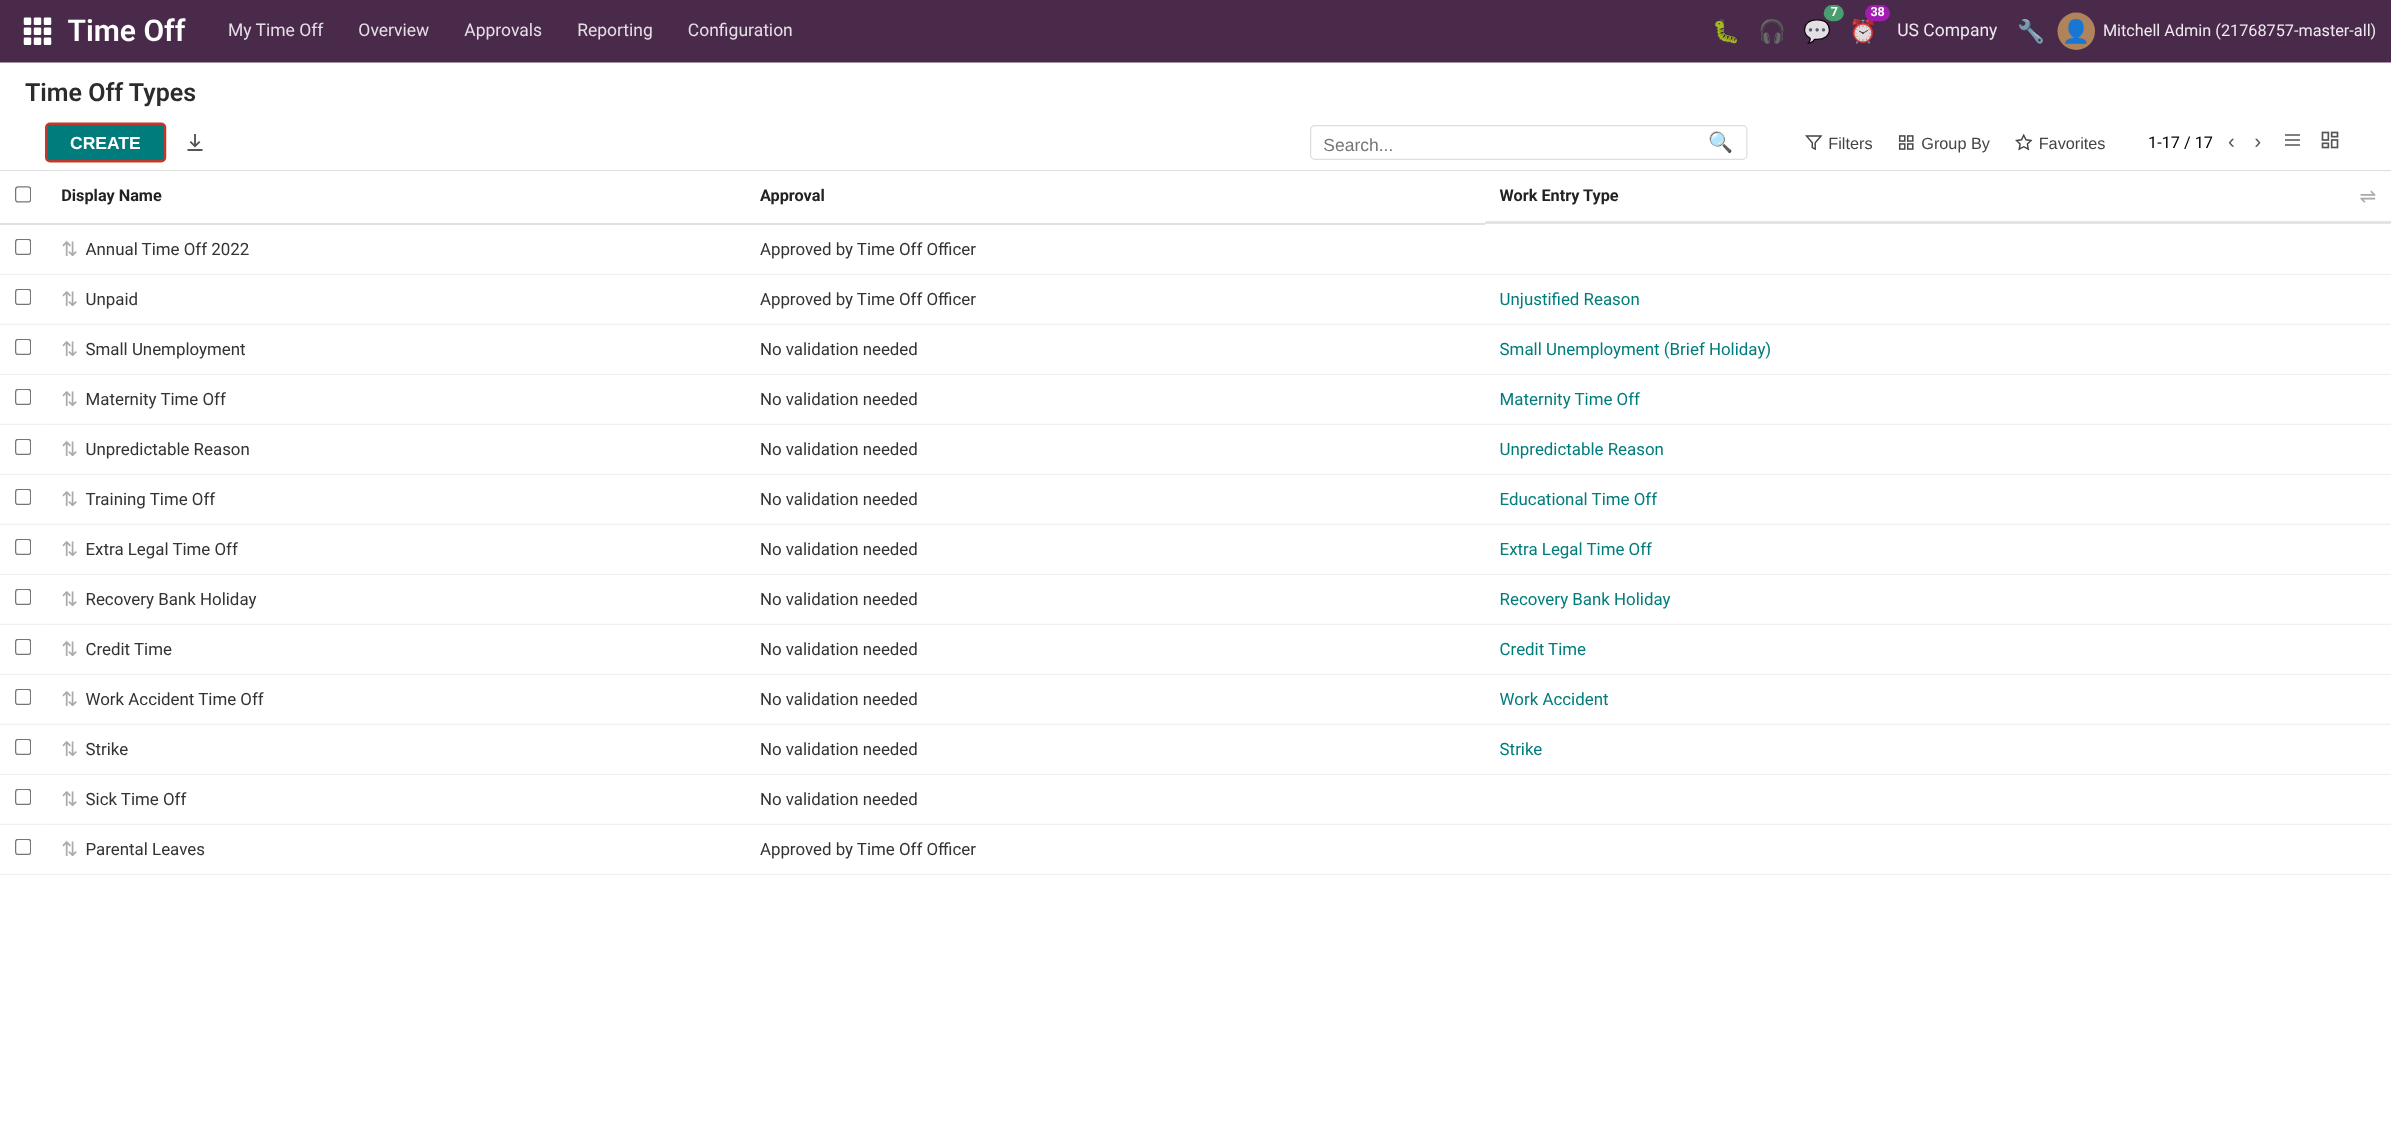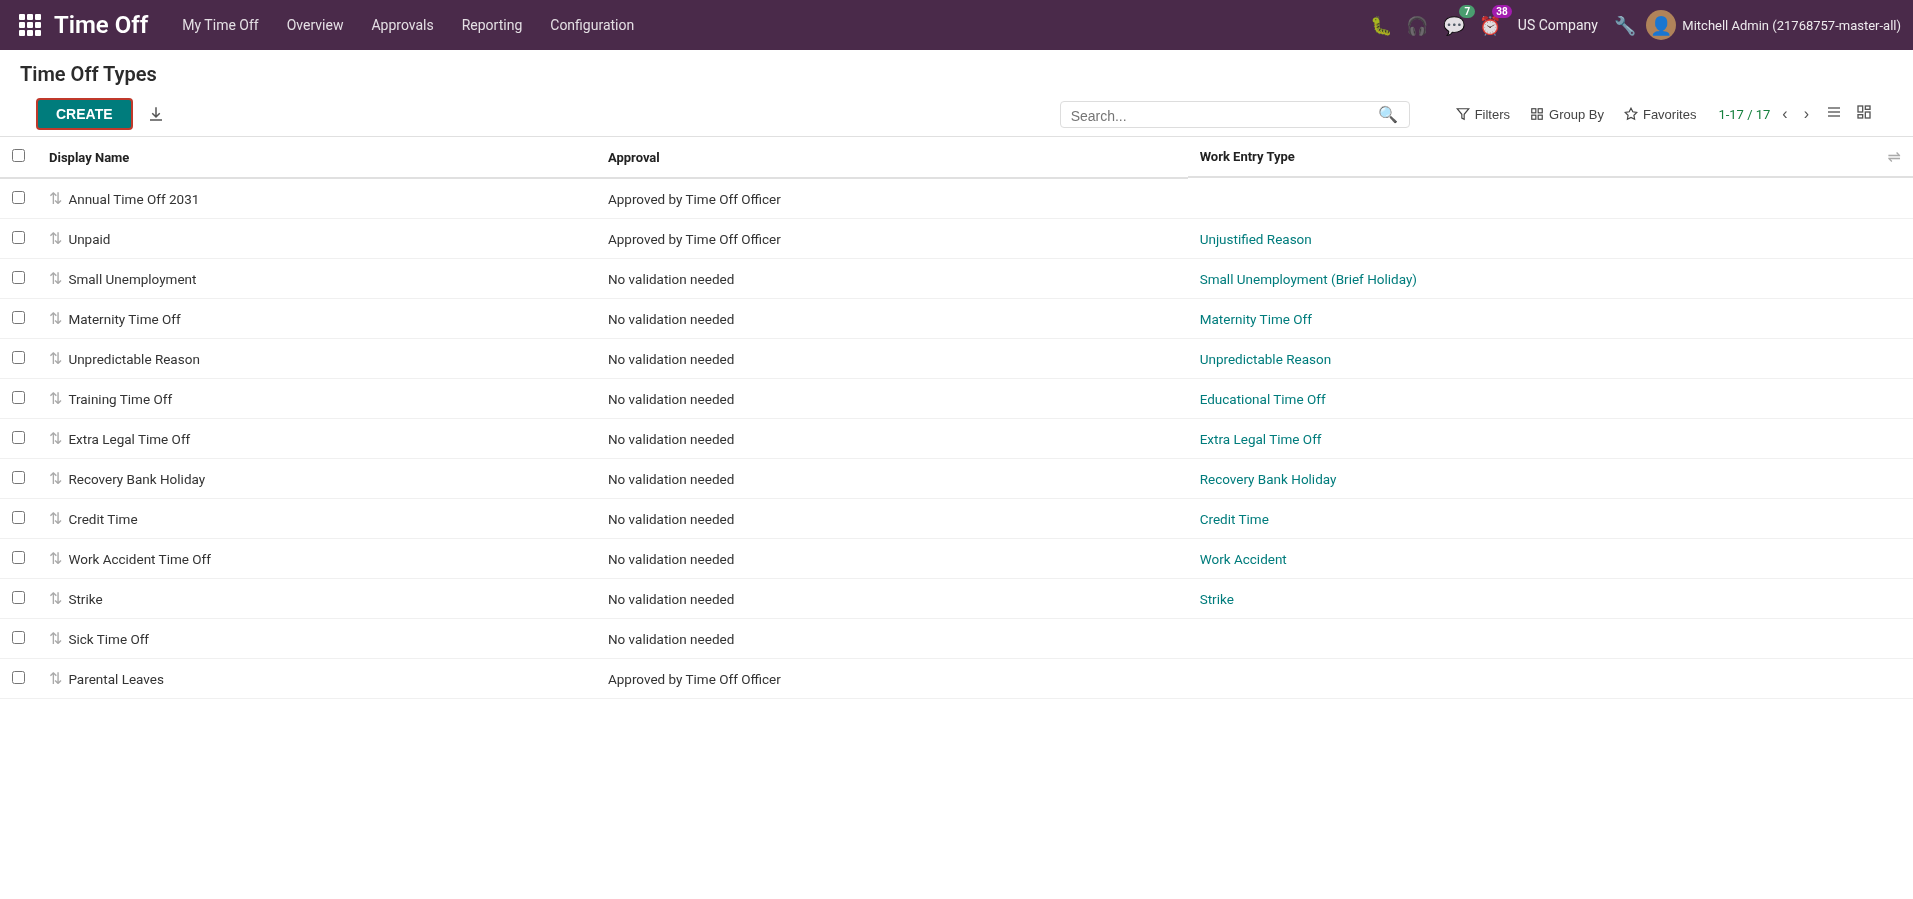--- a/index.html
+++ b/index.html
@@ -167,21 +167,21 @@
       </svg>
     <span>Group By</span>
   </button>
   <button class="filter-btn">
     <svg width="14" height="14" viewBox="0 0 24 24" fill="none" stroke="#444" stroke-width="2">
         <polygon points="12 2 15.09 8.26 22 9.27 17 14.14 18.18 21.02 12 17.77 5.82 21.02 7 14.14 2 9.27 8.91 8.26 12 2"></polygon>
       </svg>
     <span>Favorites</span>
   </button>
 
-  <span style="color:#15803d;font-size:13px;margin-left:8px;white-space:nowrap;">1-17 / 17</span>
+  <span style="color:#000000;font-size:13px;margin-left:20px;white-space:nowrap;">1-17 / 17</span>
   <button class="pag-btn">‹</button>
   <button class="pag-btn">›</button>
 
   <div class="view-btns">
     <button class="view-btn">
       <svg width="16" height="16" viewBox="0 0 24 24" fill="none" stroke="#555" stroke-width="2">
           <line x1="3" y1="6" x2="21" y2="6"></line>
           <line x1="3" y1="12" x2="21" y2="12"></line>
           <line x1="3" y1="18" x2="21" y2="18"></line>
         </svg>
@@ -215,21 +215,21 @@
           <button class="adj-icon" style="margin-left:auto;">⇌</button>
         </th>
       </tr>
     </thead>
     <tbody id="table-body">
     <tr>
           <td class="col-adj"><input type="checkbox" style=""></td>
           <td>
             <div class="row-name">
               <span class="row-handle">⇅</span>
-              <span>Annual Time Off 2031</span>
+              <span>Annual Time Off 2022</span>
             </div>
           </td>
           <td>Approved by Time Off Officer</td>
           <td></td>
         </tr>
         <tr>
           <td class="col-adj"><input type="checkbox" style=""></td>
           <td>
             <div class="row-name">
               <span class="row-handle">⇅</span>

